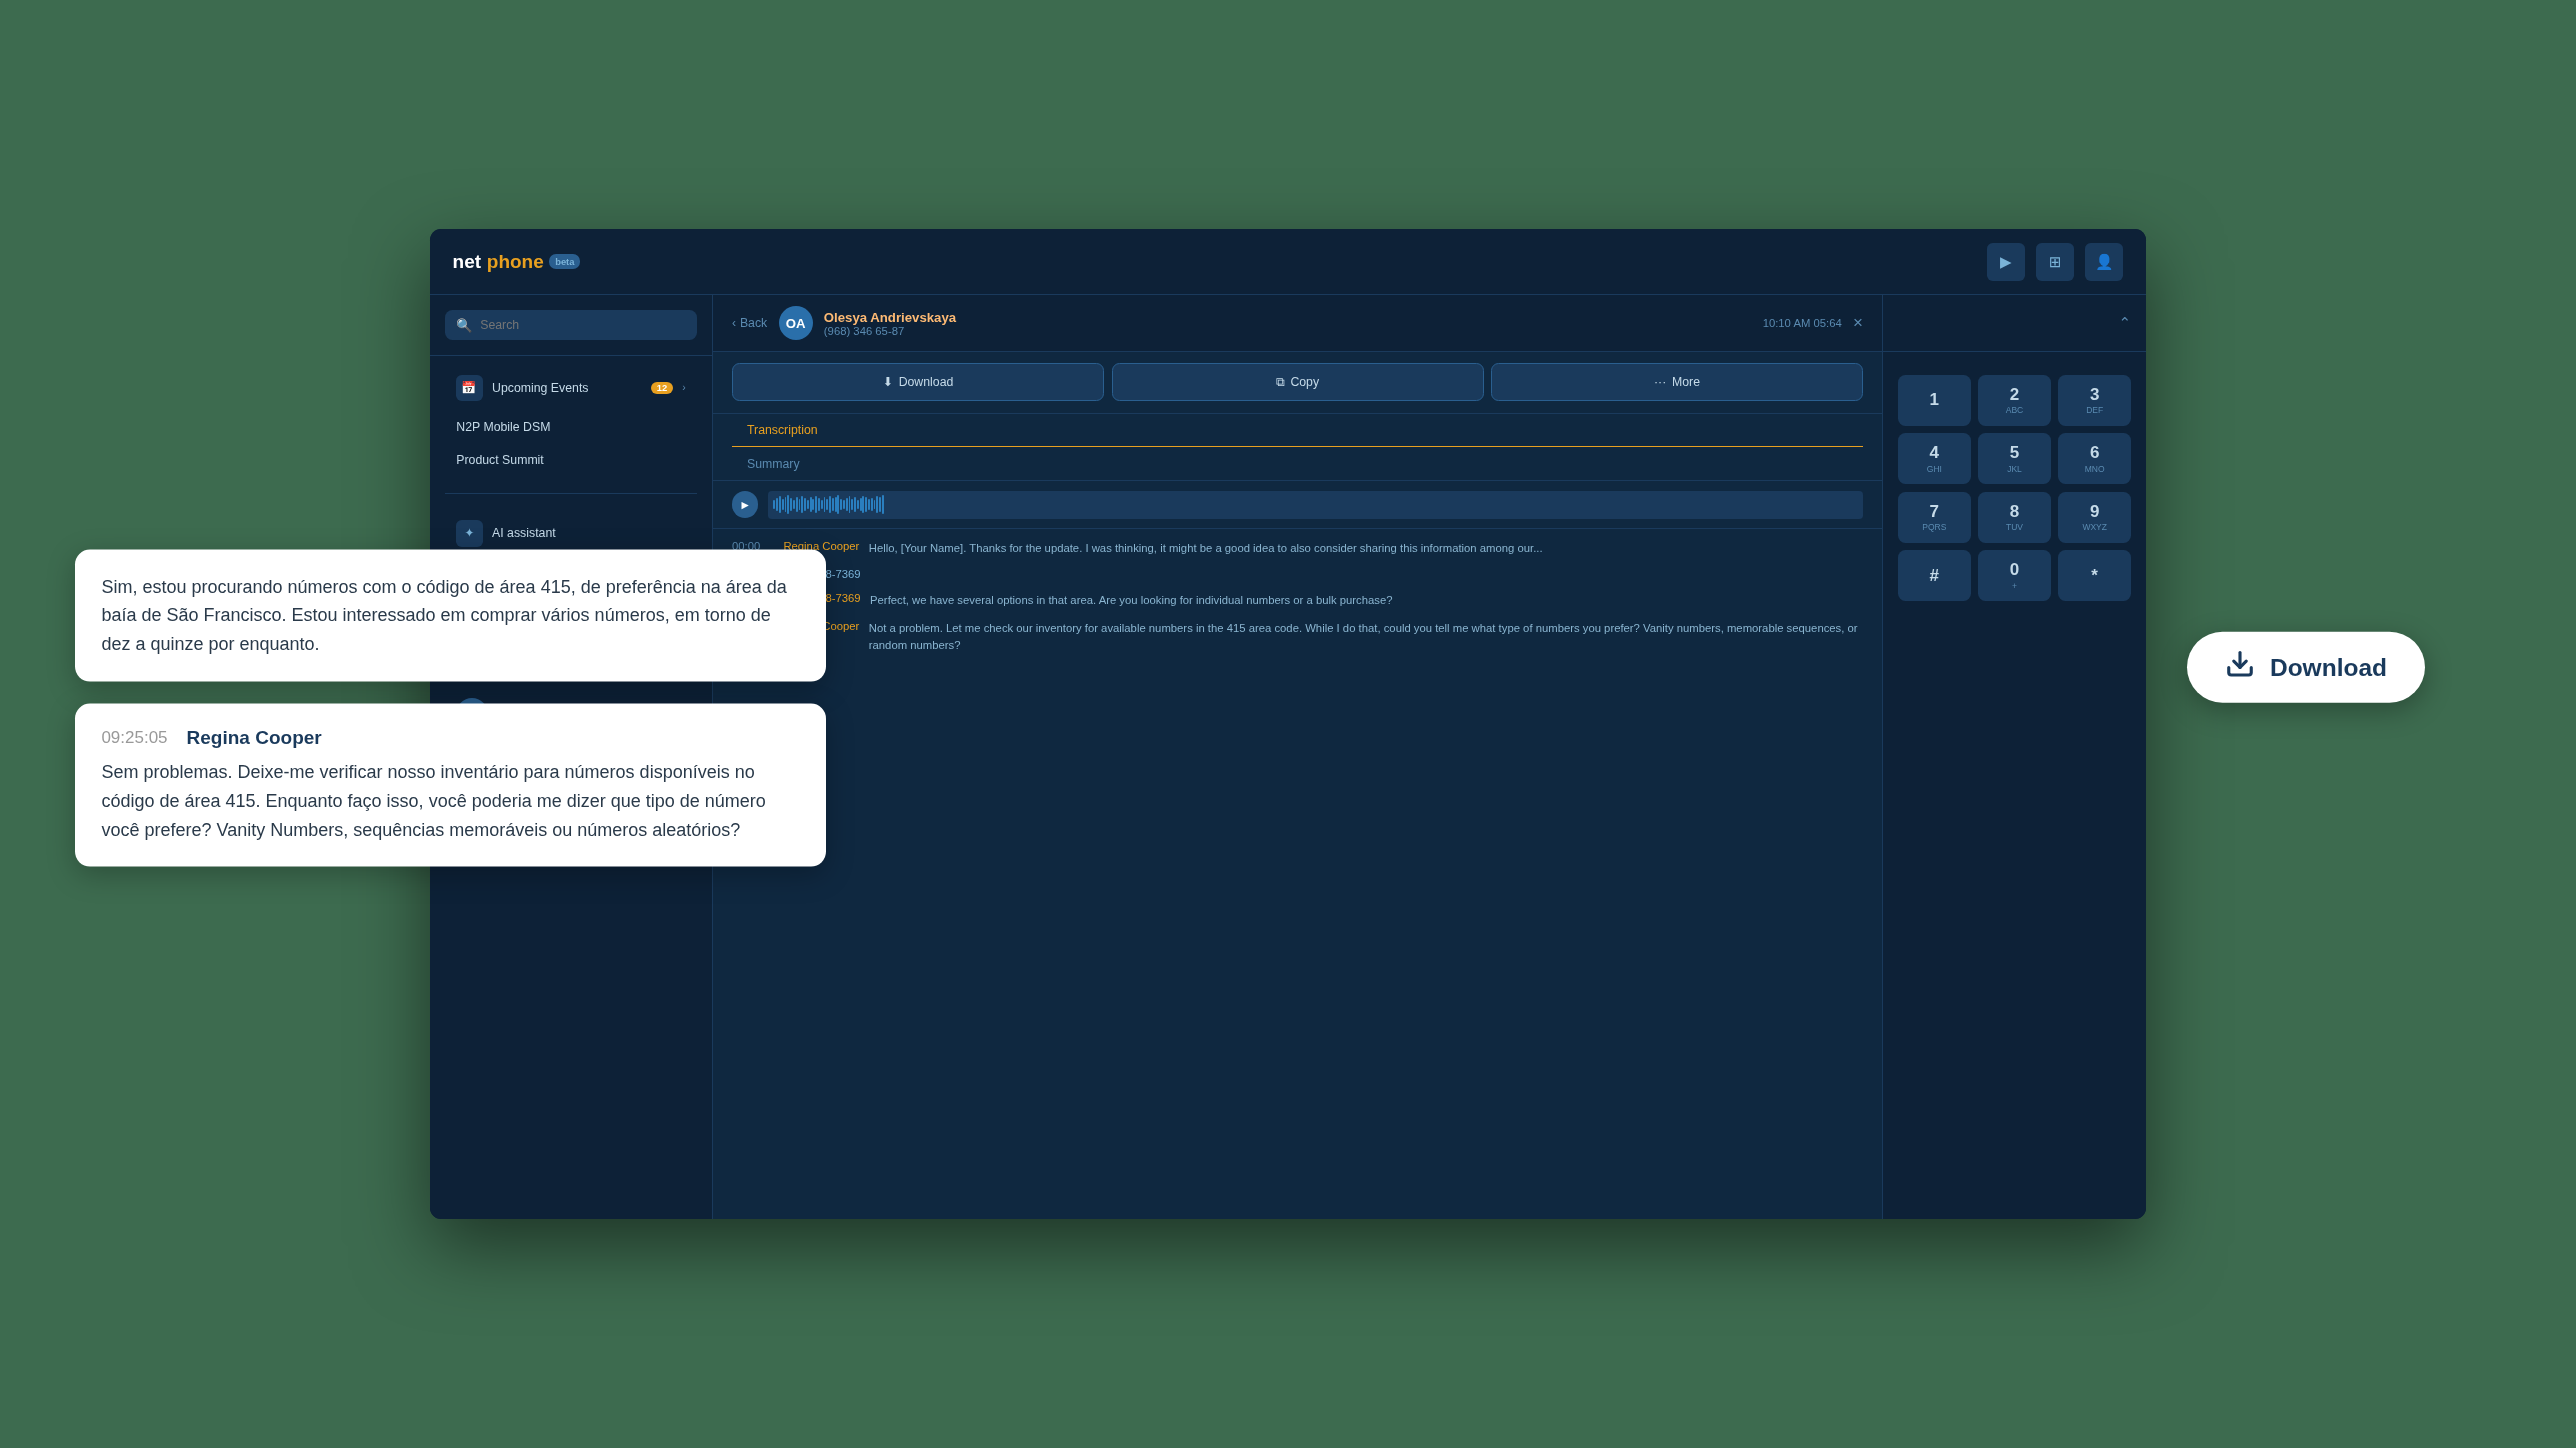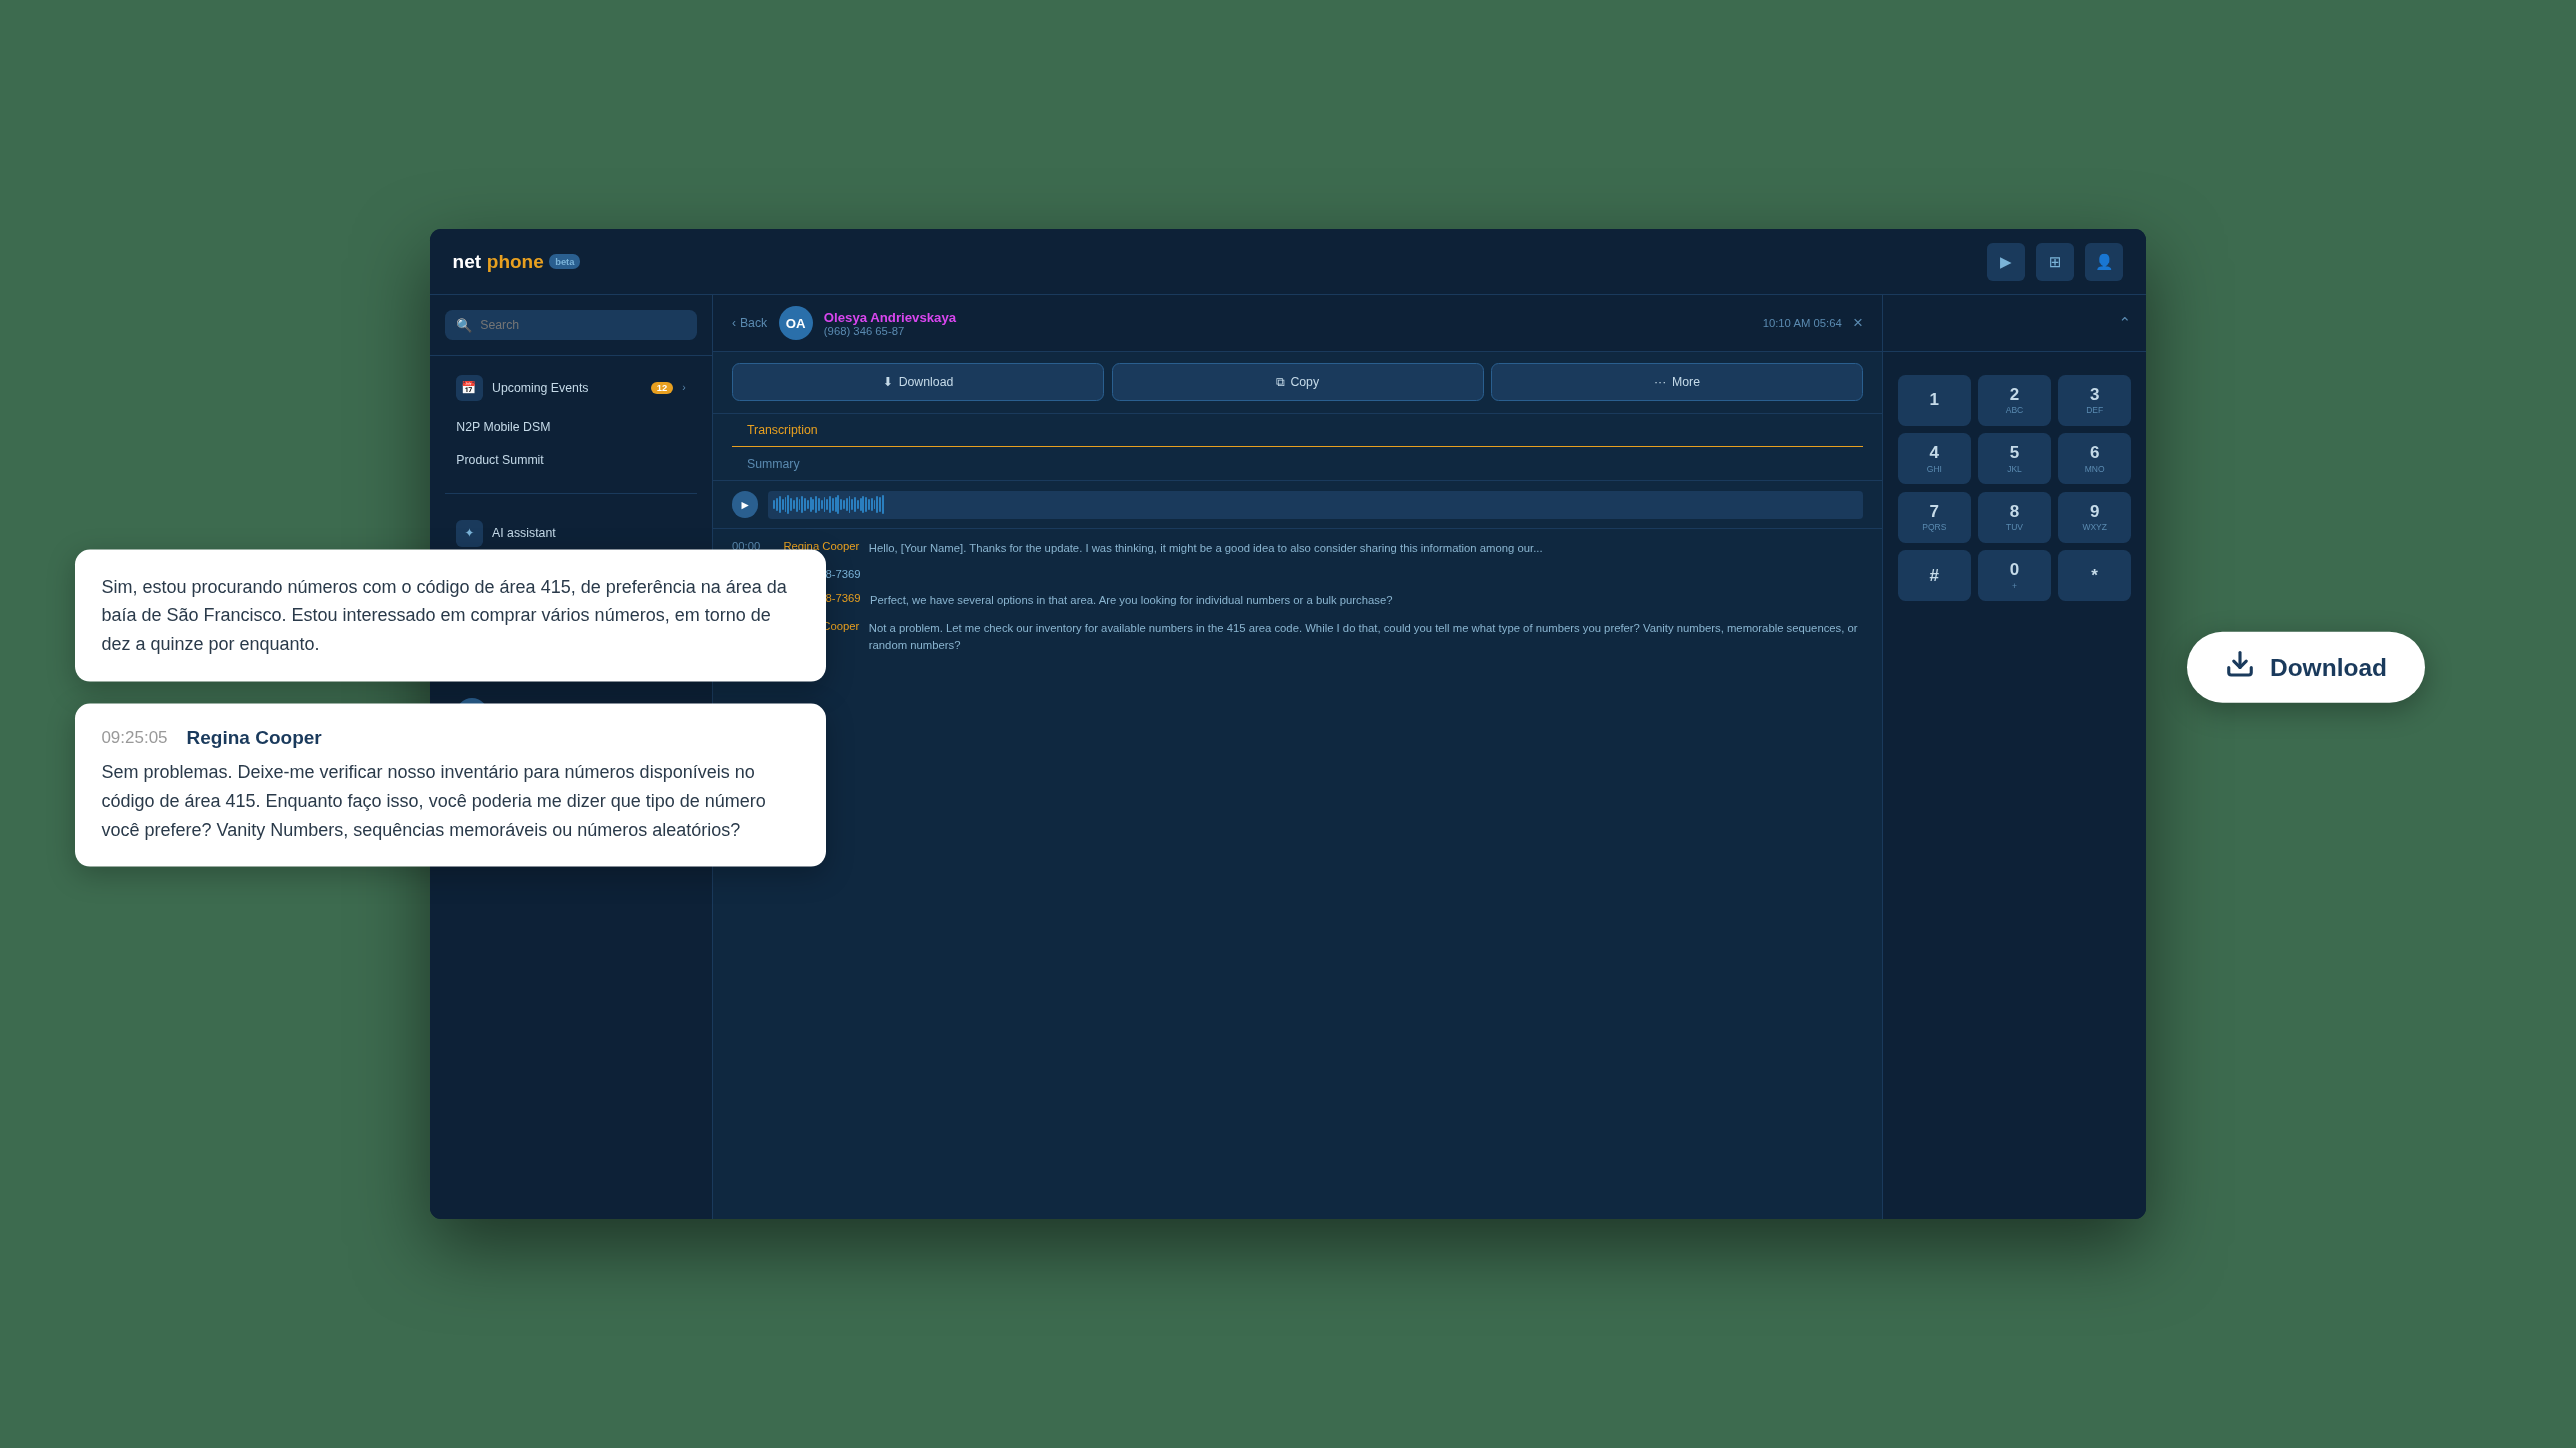--- a/index.html
+++ b/index.html
@@ -228,21 +228,21 @@
       border-radius: 50%;
       background: #2a6faa;
       display: flex;
       align-items: center;
       justify-content: center;
       color: #fff;
       font-size: 13.2px;
       font-weight: 600;
     }
 
-    .chat-name { color: #d946ef; font-size: 13.2px; font-weight: 600; }
+    .chat-name { color: #fdba74; font-size: 13.2px; font-weight: 600; }
     .chat-phone { color: #5a8ab0; font-size: 11.3px; }
     .chat-header-spacer { flex: 1; }
     .chat-header-time { color: #5a8ab0; font-size: 11.3px; margin-left: 17px; }
     .chat-close { color: #5a8ab0; cursor: pointer; font-size: 17px; }
 
     
     .transcript-panel {
       flex: 1;
       overflow: hidden;
       position: relative;

